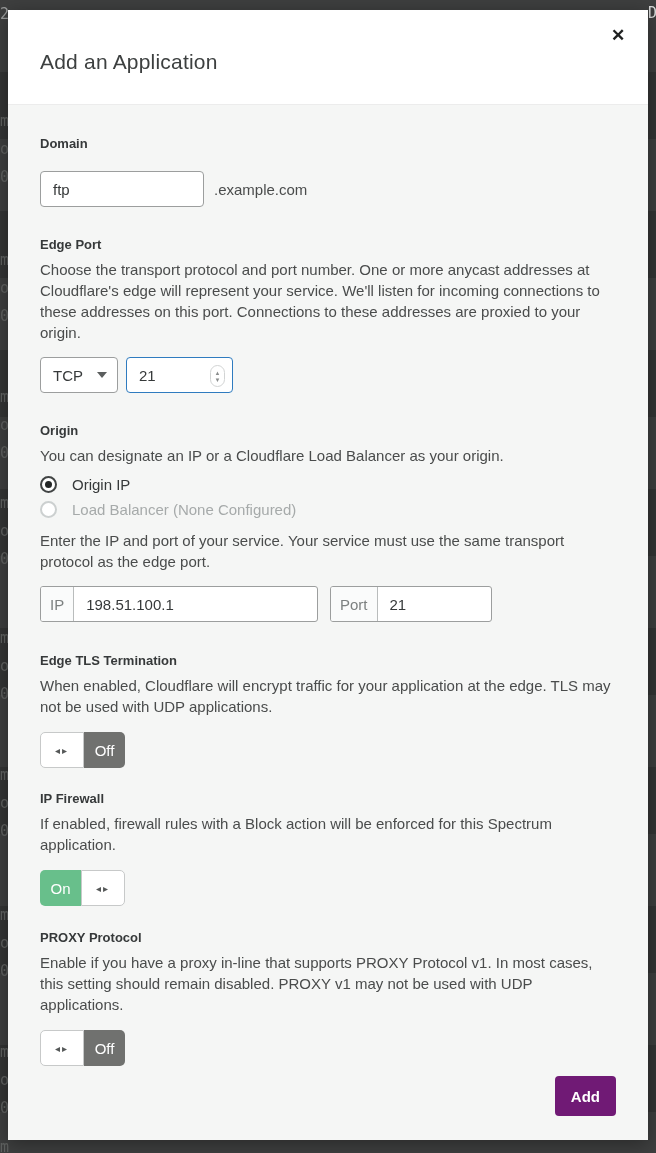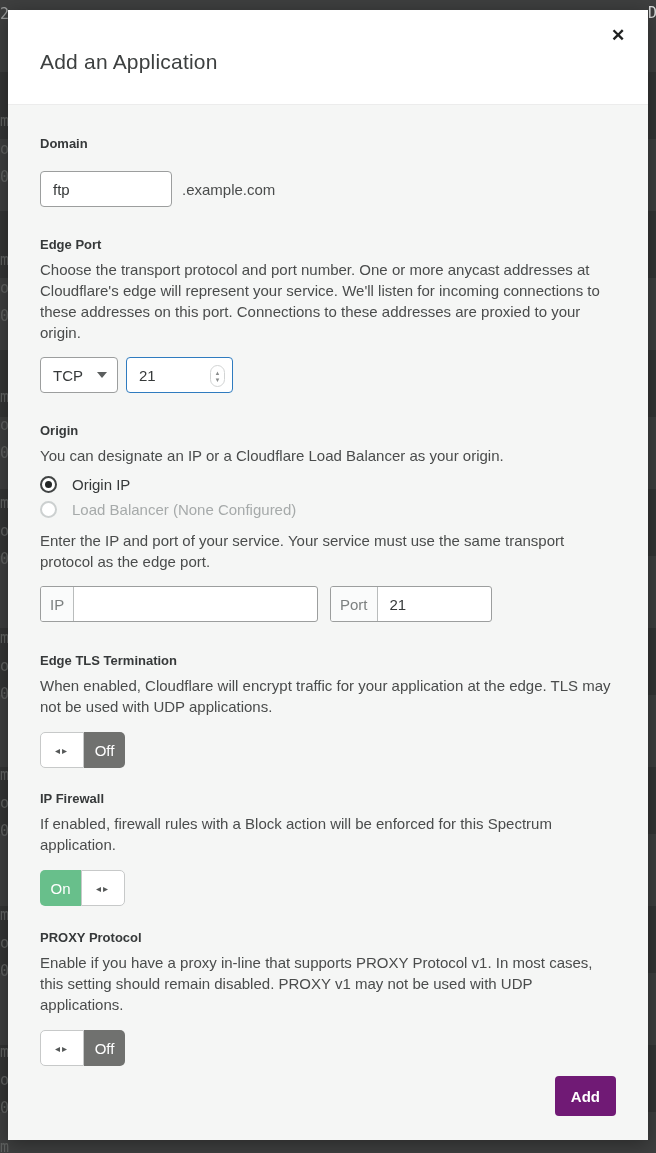--- a/index.html
+++ b/index.html
@@ -40,21 +40,21 @@
   .gap21 { margin-top:21px; } .gap20 { margin-top:20px; }
 
   
   .text-input {
     height:36px; background:#fff; border:1px solid #9c9e9e; border-radius:4px;
     font-size:15px; color:#36393a; padding:0 12px;
     font-family:"Liberation Sans", sans-serif;
   }
   .row { display:flex; align-items:center; }
   .domain-row { margin-top:17px; }
-  .domain-input { width:132px; }
+  .domain-input { width:164px; }
   .domain-suffix { font-size:15px; color:#4a4c4c; margin-left:10px; }
 
   .controls-row { margin-top:14px; }
   .select-box {
     width:78px; height:36px; background:#fff; border:1px solid #9c9e9e;
     border-radius:4px; display:flex; align-items:center; justify-content:space-between;
     padding:0 10px 0 12px; cursor:pointer; font-size:15px; color:#36393a;
   }
   .select-caret {
     width:0; height:0; border-left:5px solid transparent; border-right:5px solid transparent;
@@ -207,20 +207,21 @@
         </div>
         <div class="radio-row">
           <span class="radio-circle disabled"></span>
           <span class="radio-label disabled">Load Balancer (None Configured)</span>
         </div>
       </div>
       <div class="section-desc ip-desc">Enter the IP and port of your service. Your service must use the same transport protocol as the edge port.</div>
       <div class="row ip-port-row">
         <div class="prefixed-input ip-group">
           <span class="prefix-cell">IP</span>
+          <span class="prefixed-value">198.51.100.1</span>
         </div>
         <div class="prefixed-input port-group">
           <span class="prefix-cell">Port</span>
           <span class="prefixed-value">21</span>
         </div>
       </div>
     </div>
 
     <div class="gap28">
       <div class="section-label">Edge TLS Termination</div>

